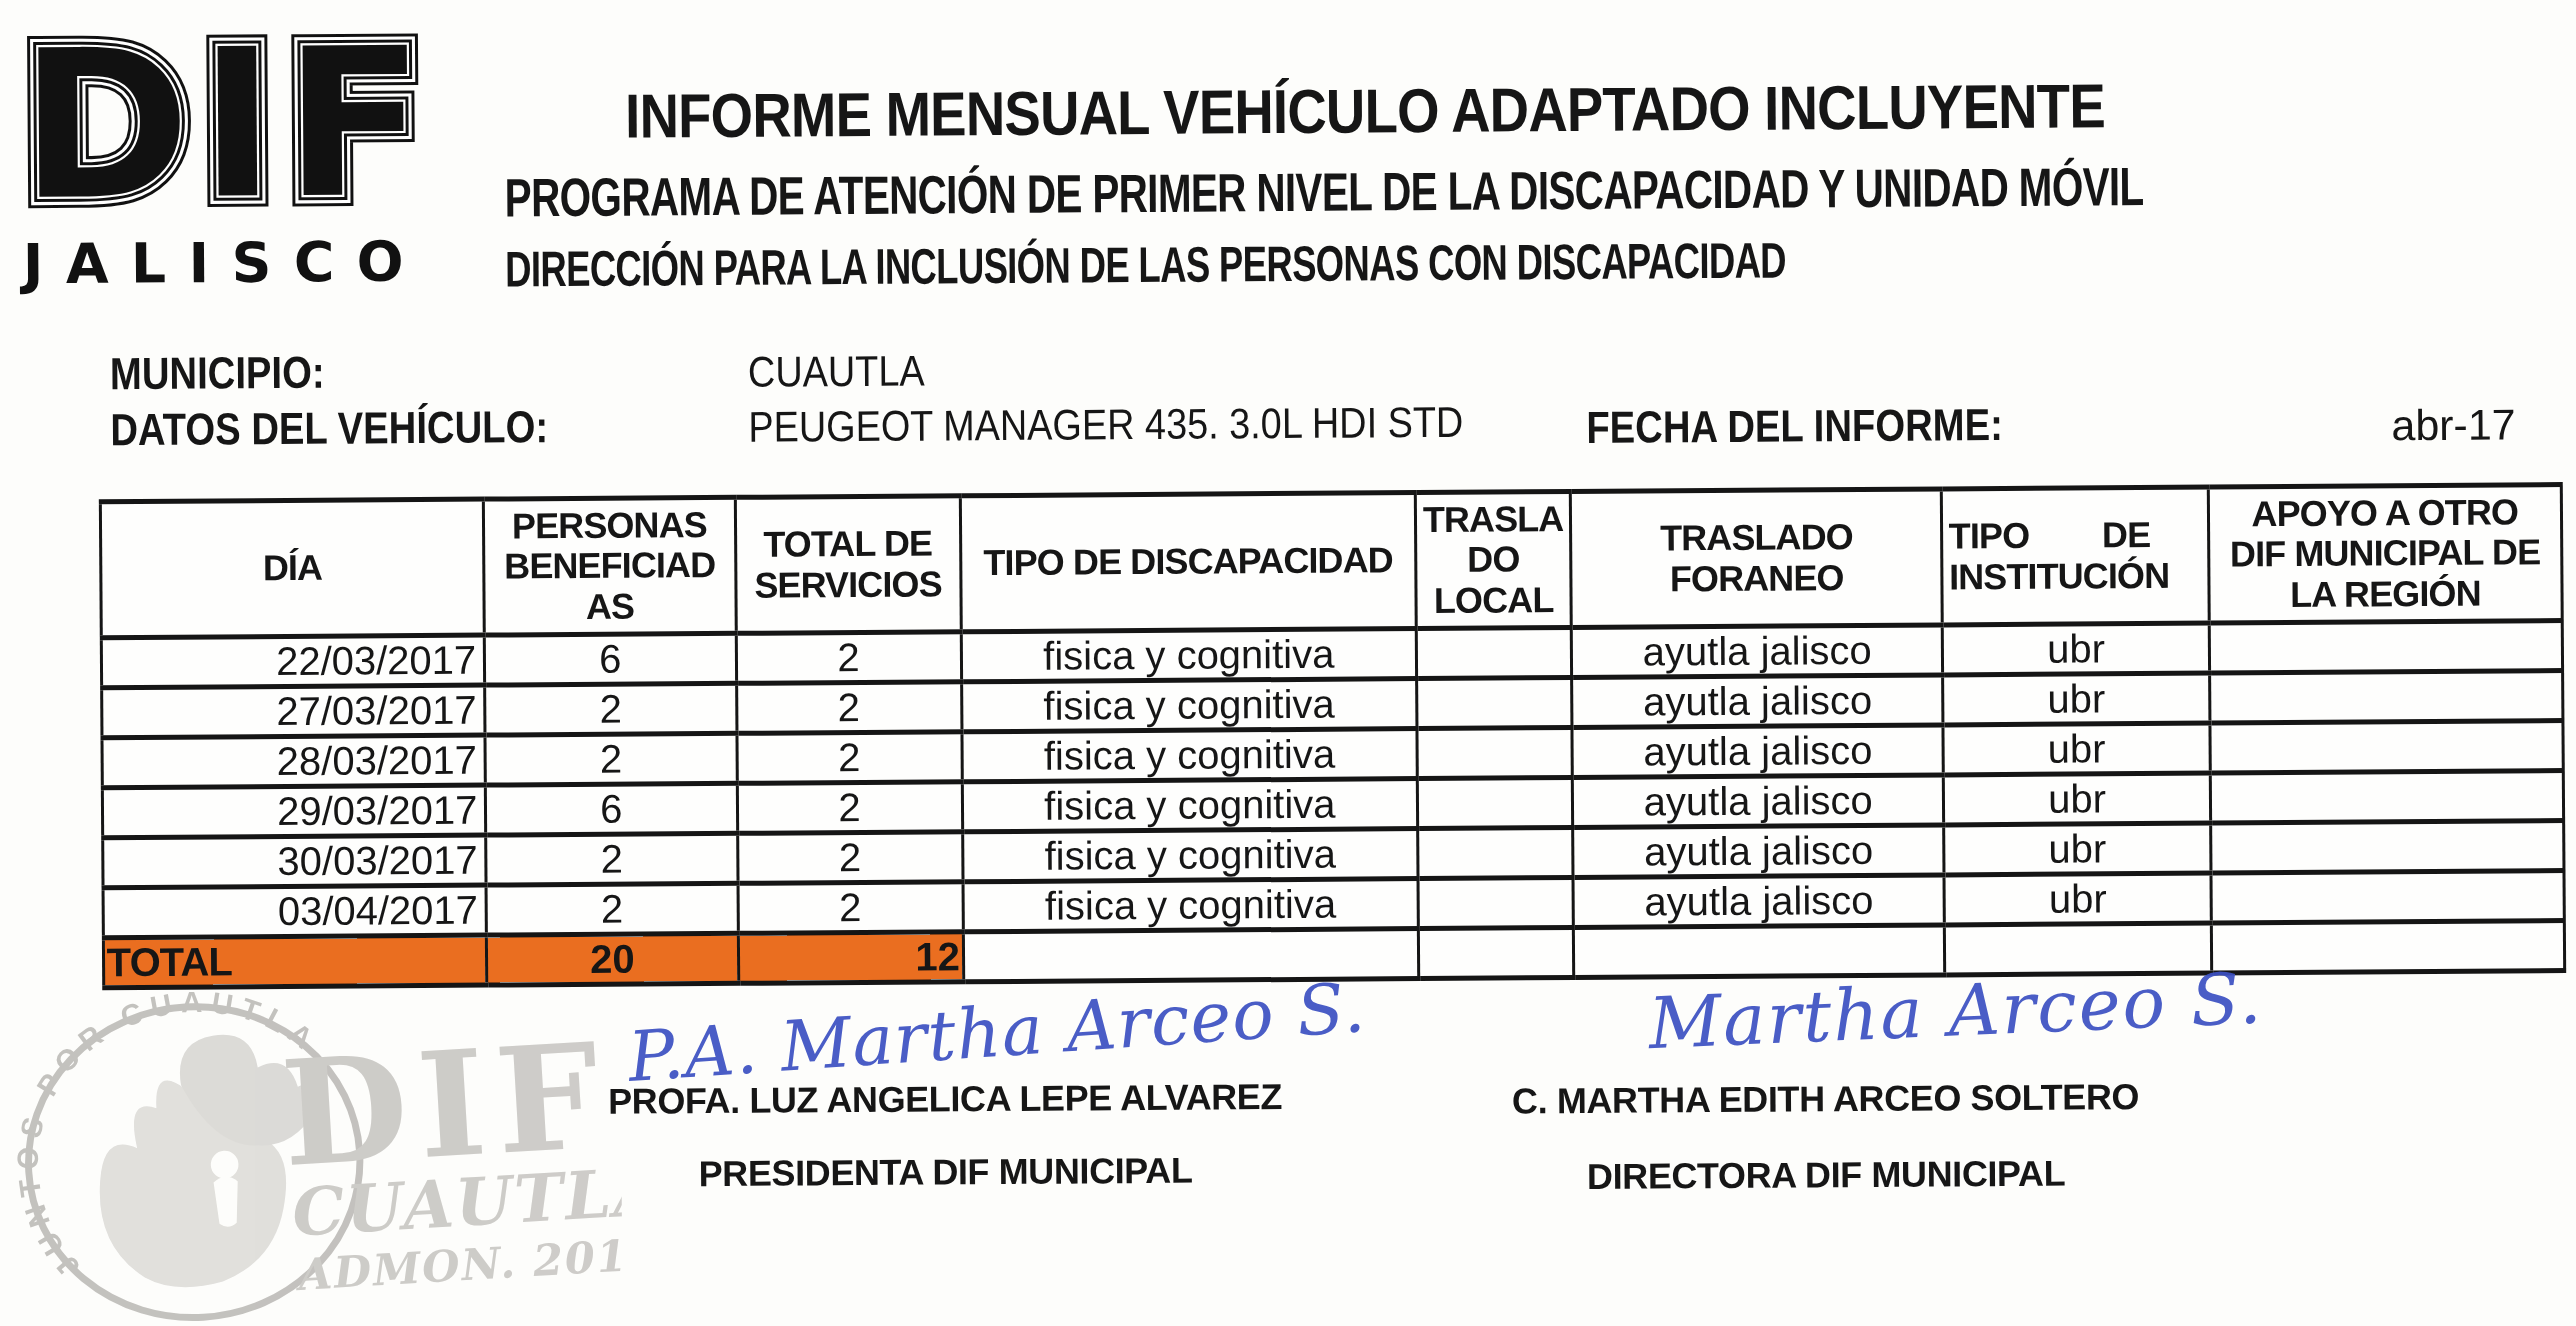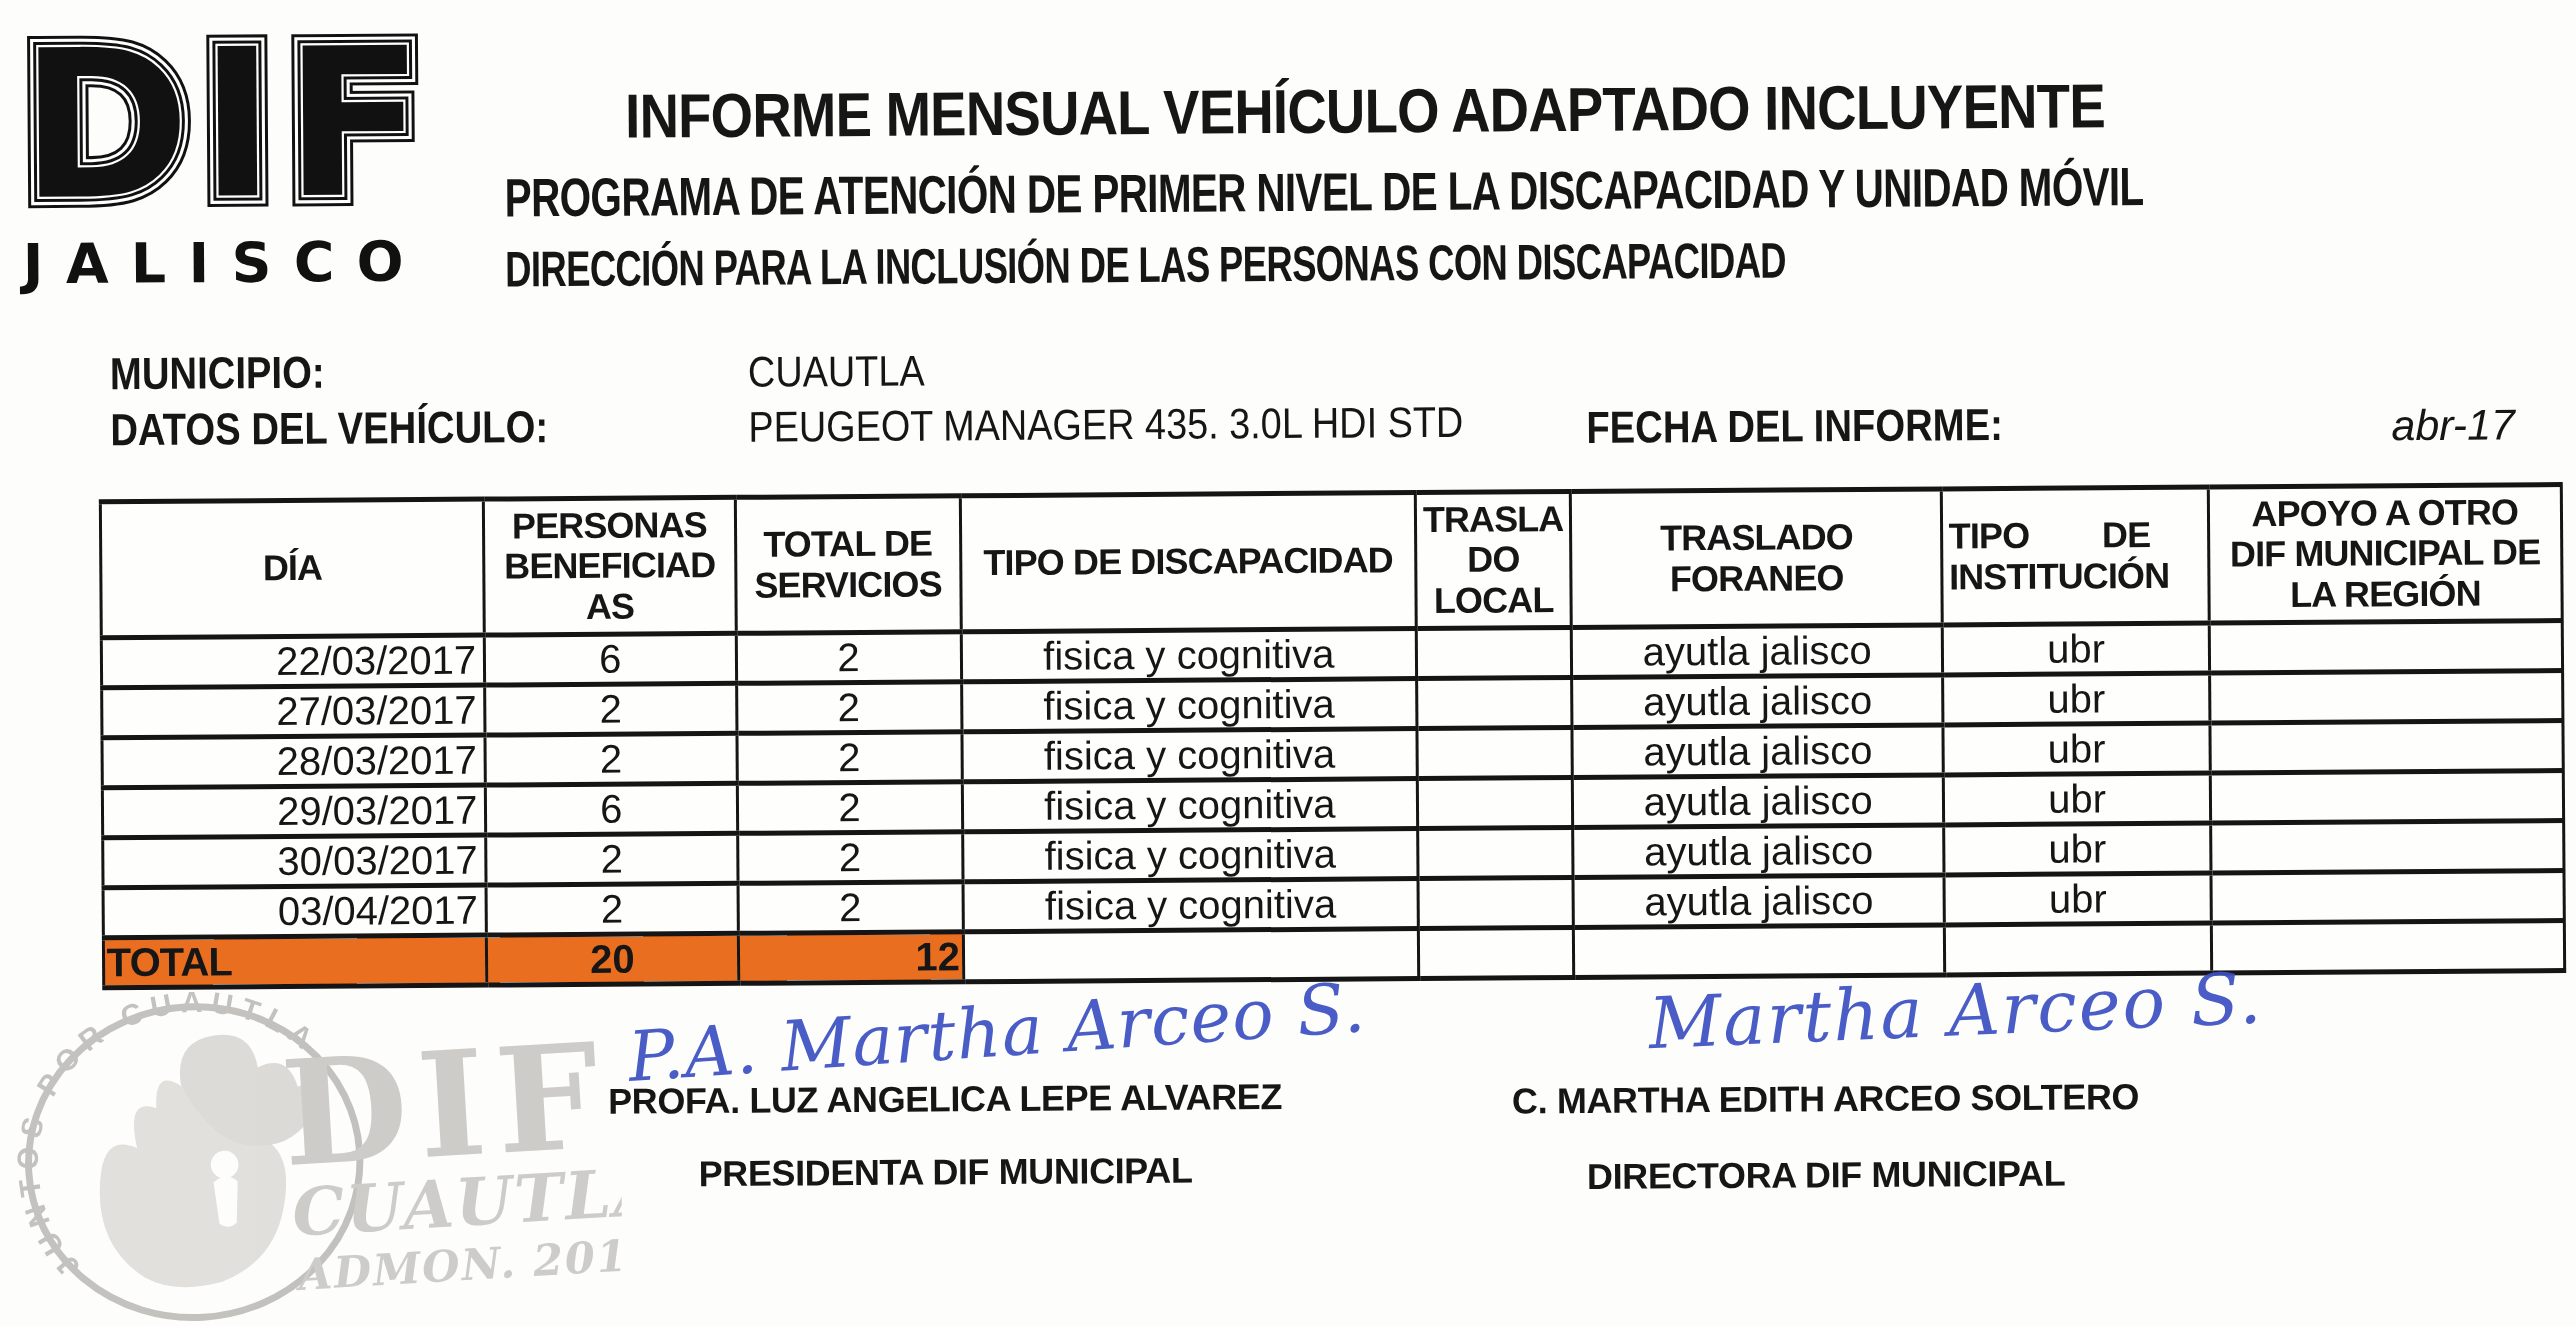--- a/index.html
+++ b/index.html
@@ -40,21 +40,21 @@
     position:absolute;font-weight:bold;font-size:45px;white-space:nowrap;
     transform:scaleX(0.85);transform-origin:left center;
   }
   .info-value{position:absolute;font-size:43px;white-space:nowrap;
     transform:scaleX(0.88);transform-origin:left center;}
   #lbl-municipio{left:112px;top:340px;}
   #val-municipio{left:750px;top:344px;}
   #lbl-vehiculo{left:112px;top:396px;}
   #val-vehiculo{left:750px;top:399px;}
   #lbl-fecha{left:1588px;top:404px;}
-  #val-fecha{left:2393px;top:409px;transform:none;font-style:italic;}
+  #val-fecha{left:2393px;top:409px;transform:none;}
   
   .report-table{
     position:absolute;left:100px;top:491px;
     border-collapse:collapse;table-layout:fixed;width:2464px;
     background:#fefefd;
   }
   .report-table th,.report-table td{
     border-left:3.5px solid #151515;border-right:3.5px solid #151515;
     border-top:5.2px solid #151515;border-bottom:5.2px solid #151515;
     padding:0 5.2px;overflow:hidden;white-space:nowrap;

